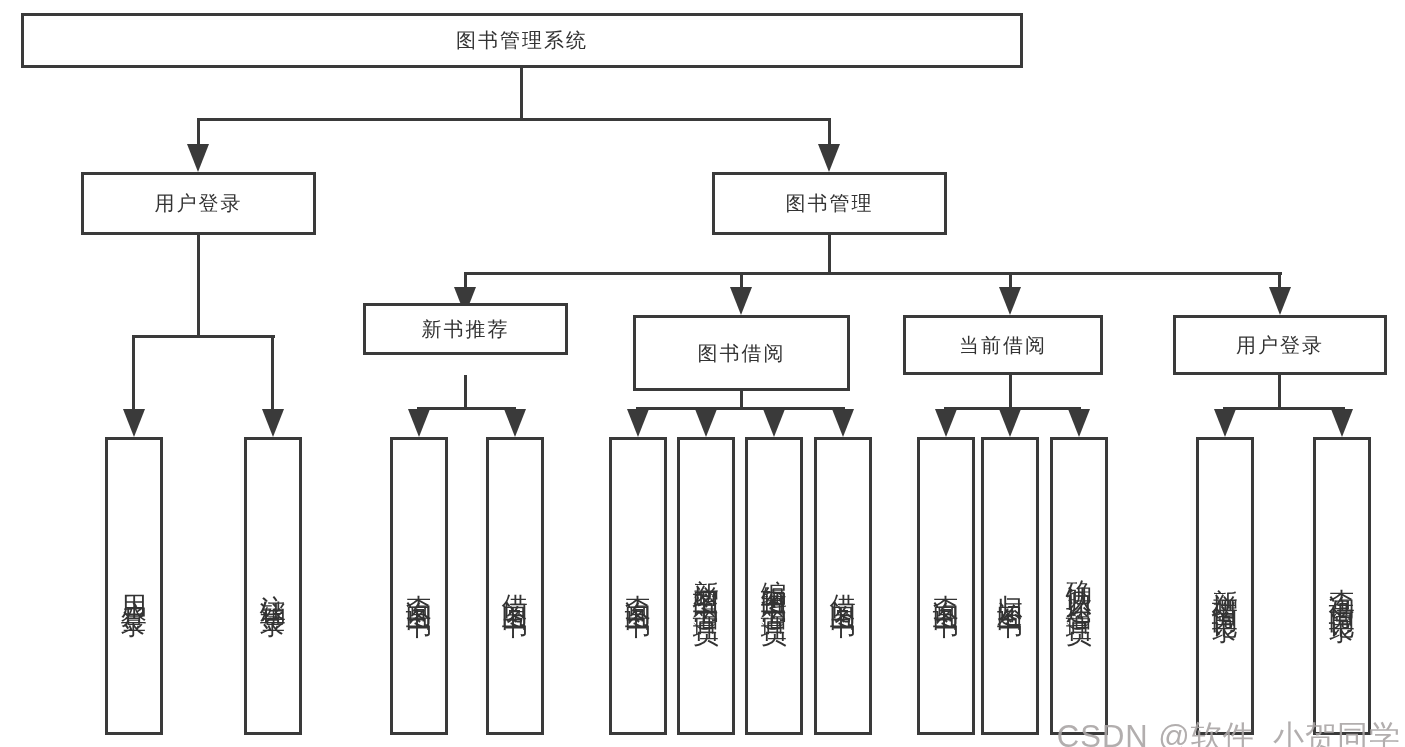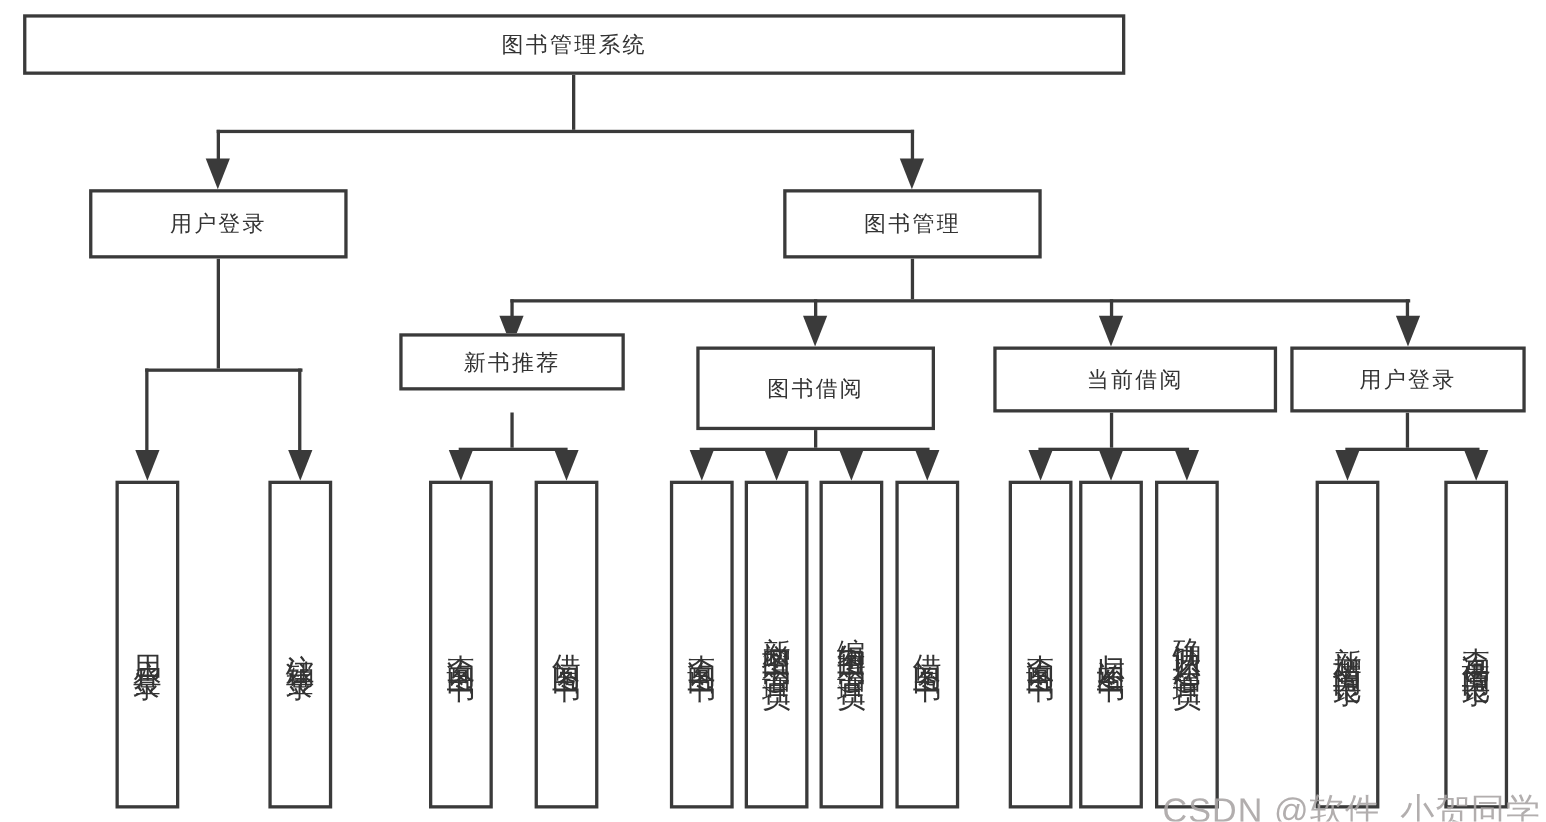--- a/index.html
+++ b/index.html
@@ -97,21 +97,21 @@
   <div class="arrow" style="left:999px;top:287px;"></div>
   <div class="line" style="left:1278px;top:272px;width:3px;height:17px;"></div>
   <div class="arrow" style="left:1269px;top:287px;"></div>
 
   <div class="box hbox" style="left:363px;top:303px;width:205px;height:52px;">
     <span>新书推荐</span>
   </div>
   <div class="box hbox" style="left:633px;top:315px;width:217px;height:76px;">
     <span>图书借阅</span>
   </div>
-  <div class="box hbox" style="left:903px;top:315px;width:258px;height:60px;">
+  <div class="box hbox" style="left:903px;top:315px;width:200px;height:60px;">
     <span>当前借阅</span>
   </div>
   <div class="box hbox" style="left:1173px;top:315px;width:214px;height:60px;">
     <span>用户登录</span>
   </div>
 
   <div class="line" style="left:464px;top:375px;width:3px;height:32px;"></div>
   <div class="line" style="left:417px;top:407px;width:99px;height:3px;"></div>
   <div class="arrow" style="left:408px;top:409px;"></div>
   <div class="arrow" style="left:504px;top:409px;"></div>

